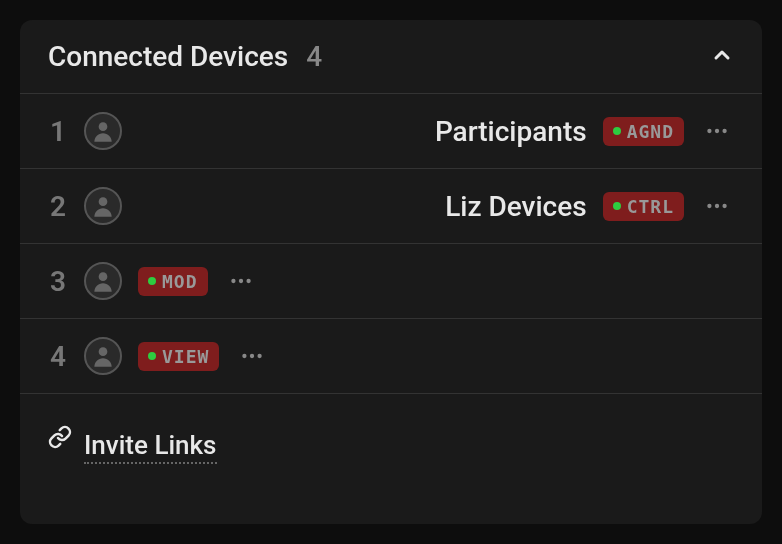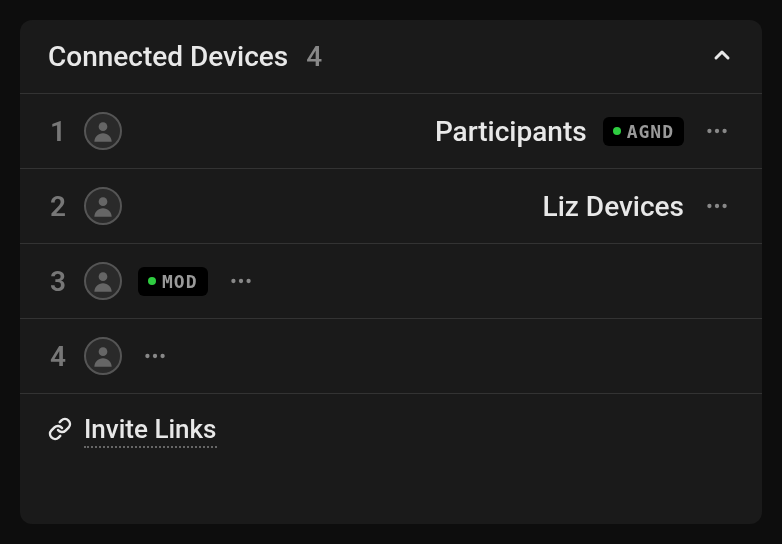--- a/index.html
+++ b/index.html
@@ -86,21 +86,21 @@
       color: #e8e8e8;
       font-size: 28px;
       font-weight: 500;
       flex: 1;
       text-align: right;
     }
     .badge {
       display: flex;
       align-items: center;
       gap: 6px;
-      background: #000000;
+      background: #7f1d1d;
       border-radius: 6px;
       padding: 4px 10px;
     }
     .badge-dot {
       width: 8px;
       height: 8px;
       border-radius: 50%;
       background: #2ecc40;
     }
     .badge-label {
@@ -126,20 +126,21 @@
     }
     .link-icon {
       color: #e8e8e8;
     }
     .footer-label {
       color: #e8e8e8;
       font-size: 26px;
       font-weight: 500;
       border-bottom: 2px dotted #666;
       padding-bottom: 2px;
+      margin-top: 16px;
     }
   </style>
 </head>
 <body>
 
 <div class="panel">
 
   <div class="header">
     <span class="header-title">Connected Devices</span>
     <span class="header-count">4</span>
@@ -177,20 +178,24 @@
 
     <div class="device-row">
       <span class="device-index">2</span>
       <span class="avatar">
         <svg viewBox="0 0 24 24" fill="#666">
             <circle cx="12" cy="8" r="4"></circle>
             <path d="M4 22c0-4.4 3.6-8 8-8s8 3.6 8 8"></path>
           </svg>
       </span>
       <span class="device-name">Liz Devices</span>
+      <span class="badge">
+        <span class="badge-dot"></span>
+        <span class="badge-label">CTRL</span>
+      </span>
       <span class="more-button">
         <svg width="26" height="26" viewBox="0 0 24 24" fill="currentColor">
             <circle cx="5" cy="12" r="2"></circle>
             <circle cx="12" cy="12" r="2"></circle>
             <circle cx="19" cy="12" r="2"></circle>
           </svg>
       </span>
     </div>
 
     <div class="device-row">
@@ -214,20 +219,24 @@
       </span>
     </div>
 
     <div class="device-row">
       <span class="device-index">4</span>
       <span class="avatar">
         <svg viewBox="0 0 24 24" fill="#666">
             <circle cx="12" cy="8" r="4"></circle>
             <path d="M4 22c0-4.4 3.6-8 8-8s8 3.6 8 8"></path>
           </svg>
+      </span>
+      <span class="badge">
+        <span class="badge-dot"></span>
+        <span class="badge-label">VIEW</span>
       </span>
       <span class="more-button">
         <svg width="26" height="26" viewBox="0 0 24 24" fill="currentColor">
             <circle cx="5" cy="12" r="2"></circle>
             <circle cx="12" cy="12" r="2"></circle>
             <circle cx="19" cy="12" r="2"></circle>
           </svg>
       </span>
     </div>
 

